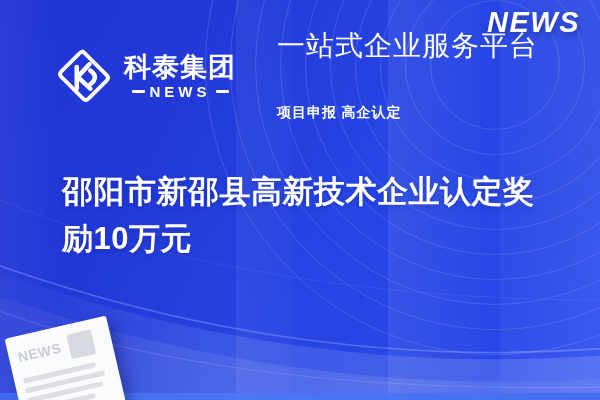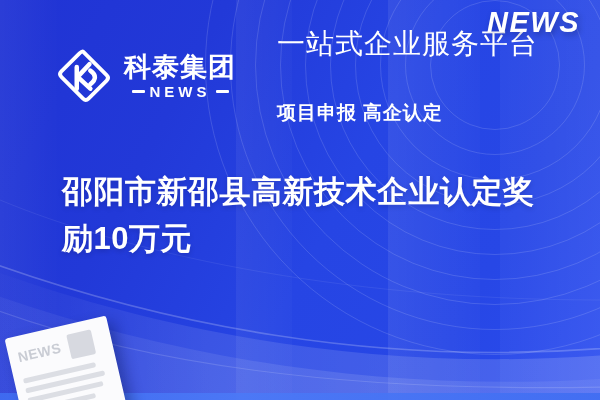--- a/index.html
+++ b/index.html
@@ -77,21 +77,21 @@
     background:rgba(255,255,255,.55); border-radius:1px;
   }
 
   .tagline{ display:flex; flex-direction:column; gap:21px; }
   .tagline-main{
     color:#fff; font-size:28px; line-height:1.05;
     letter-spacing:1px; white-space:nowrap;
     font-family:"Liberation Sans", sans-serif;
   }
   .tagline-sub{
-    color:#fff; font-size:19px; font-weight:bold; line-height:1.05;
+    color:#fff; font-size:14px; font-weight:bold; line-height:1.05;
     letter-spacing:1px; white-space:nowrap;
     font-family:"Liberation Serif", serif;
     margin-top:24px;
   }
 
   .news-tag{
     position:absolute; right:20px; top:6px;
     color:#fff; font-size:29px; font-weight:bold;
     letter-spacing:1.5px; font-style:italic;
     text-shadow:2px 3px 6px rgba(0,0,30,.28);

